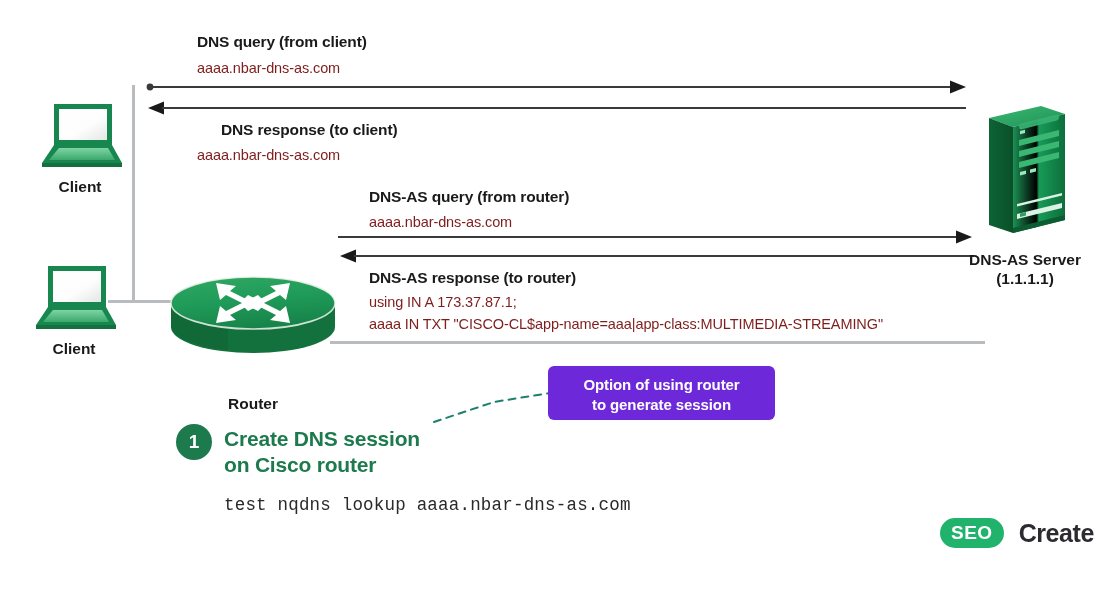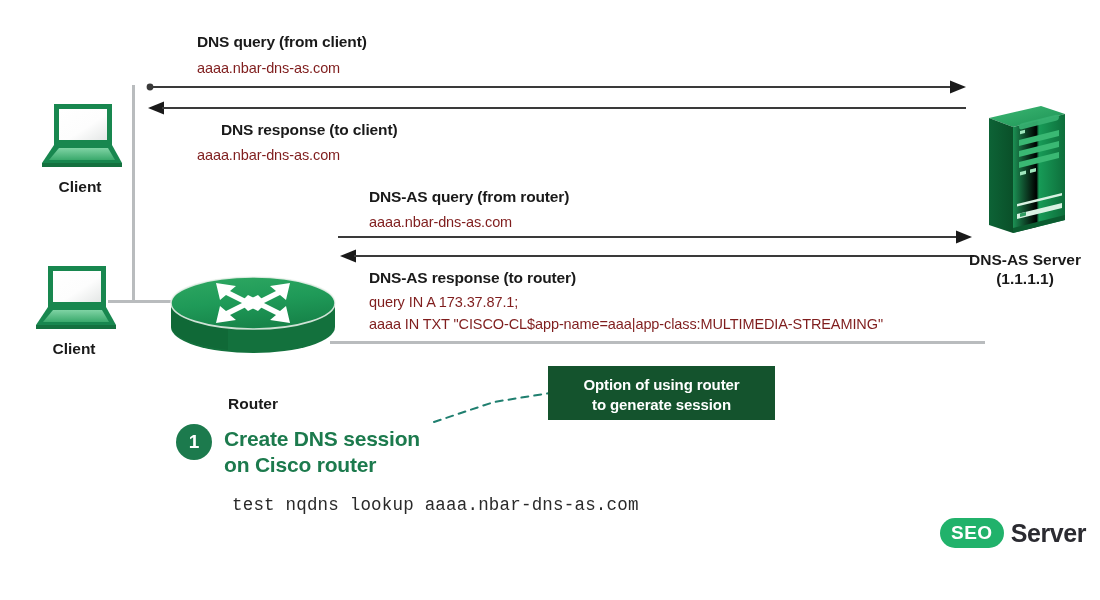--- a/index.html
+++ b/index.html
@@ -41,29 +41,30 @@
     color: #1a1a1a;
     text-align: center;
     white-space: nowrap;
   }
   .grayline {
     background: #b9bcbe;
   }
 
   
   .callout-box {
-    background: #14532d;
+    background: #6d28d9;
     color: #ffffff;
     font-size: 15px;
     font-weight: bold;
     text-align: center;
     line-height: 1.32;
     padding: 9px 12px 10px 12px;
     box-sizing: border-box;
     letter-spacing: -0.1px;
+    border-radius: 6px;
   }
 
   
   .step-badge {
     width: 36px;
     height: 36px;
     border-radius: 50%;
     background: #1c7a4d;
     color: #ffffff;
     font-size: 19px;
@@ -85,21 +86,21 @@
     font-size: 17.5px;
     color: #2a2a2a;
     white-space: nowrap;
     letter-spacing: 0.2px;
   }
 
   
   .logo-wrap {
     display: flex;
     align-items: center;
-    gap: 7px;
+    gap: 15px;
   }
   .logo-pill {
     background: #21b26b;
     border-radius: 17px;
     height: 30px;
     padding: 0 11px 0 11px;
     display: flex;
     align-items: center;
     color: #ffffff;
     font-size: 19px;
@@ -145,21 +146,21 @@
   <svg class="abs" style="left:336px; top:228px;" width="640" height="18" viewBox="0 0 640 18">
     <line x1="2" y1="9" x2="622" y2="9" stroke="#3a3a3a" stroke-width="2.2"></line>
     <polygon points="636,9 620,2.5 620,15.5" fill="#1a1a1a"></polygon>
   </svg>
 
   <svg class="abs" style="left:336px; top:247px;" width="640" height="18" viewBox="0 0 640 18">
     <polygon points="4,9 20,2.5 20,15.5" fill="#1a1a1a"></polygon>
     <line x1="18" y1="9" x2="638" y2="9" stroke="#3a3a3a" stroke-width="2.2"></line>
   </svg>
   <div class="abs msg-title" style="left:369px; top:269px;">DNS-AS response (to router)</div>
-  <div class="abs msg-sub" style="left:369px; top:294px;">query IN A 173.37.87.1;</div>
+  <div class="abs msg-sub" style="left:369px; top:294px;">using IN A 173.37.87.1;</div>
   <div class="abs msg-sub" style="left:369px; top:316px;">aaaa IN TXT "CISCO-CL$app-name=aaa|app-class:MULTIMEDIA-STREAMING"</div>
 
   <div class="abs" style="left:30px; top:100px; width:100px;">
     <svg width="92" height="72" viewBox="0 0 92 72" style="display:block; margin:0 auto;">
       <defs>
         <linearGradient id="lapScreen1" x1="0" y1="0" x2="1" y2="1">
           <stop offset="0%" stop-color="#ffffff"></stop>
           <stop offset="58%" stop-color="#fdfdfd"></stop>
           <stop offset="100%" stop-color="#e4e7e6"></stop>
         </linearGradient>
@@ -299,22 +300,22 @@
   <div class="abs" style="left:176px; top:424px; display:flex; align-items:flex-start; gap:12px;">
     <div class="step-badge">
       <span>1</span>
     </div>
     <div style="padding-top:2px;">
       <div class="step-title">Create DNS session</div>
       <div class="step-title">on Cisco router</div>
     </div>
   </div>
 
-  <div class="abs step-cmd" style="left:224px; top:495px;margin-left:8px;">test nqdns lookup aaaa.nbar-dns-as.com</div>
+  <div class="abs step-cmd" style="left:224px; top:495px;">test nqdns lookup aaaa.nbar-dns-as.com</div>
 
   <div class="abs logo-wrap" style="left:940px; top:518px;">
     <div class="logo-pill">
       <span>SEO</span>
     </div>
-    <div class="logo-word">Server</div>
+    <div class="logo-word">Create</div>
   </div>
 
 </div>
 
 </body></html>

